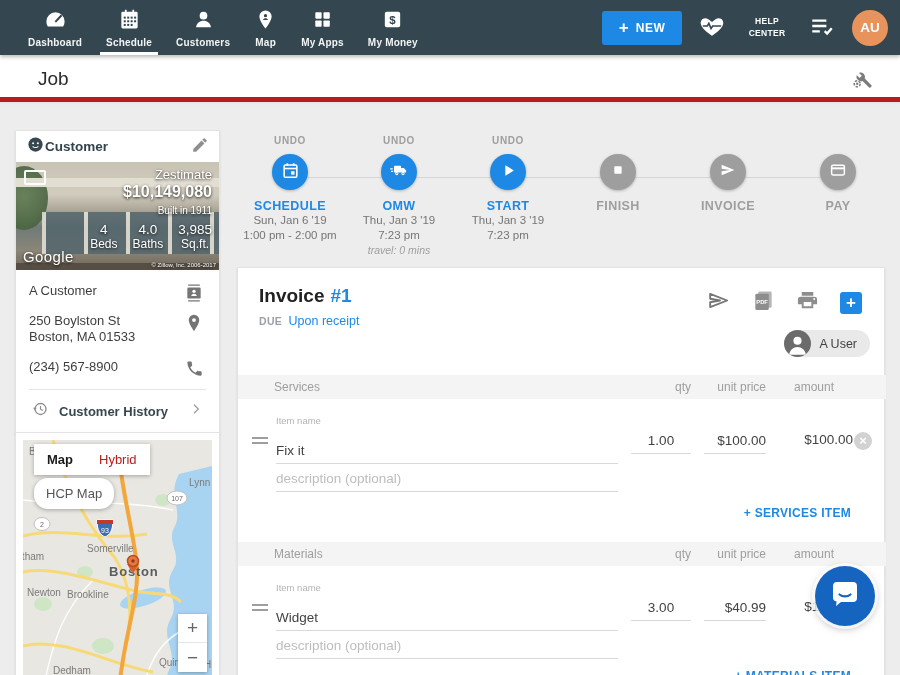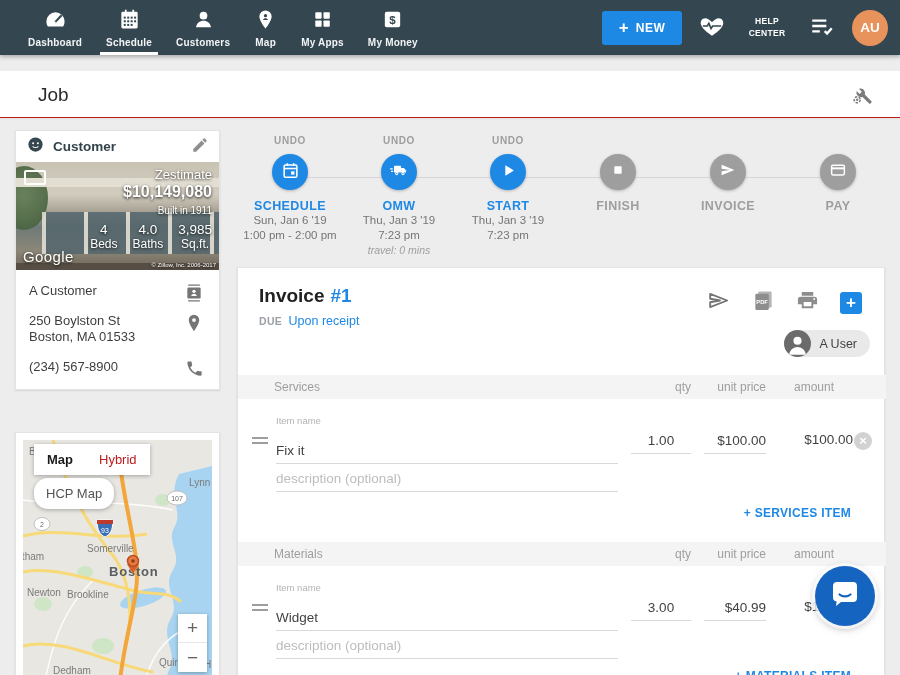--- a/index.html
+++ b/index.html
@@ -13,28 +13,28 @@
   .navitem .nlabel { font-size:10px; font-weight:bold; color:#f2f4f5; letter-spacing:.2px; }
   .navitem.active::after { content:""; position:absolute; left:6px; right:6px; bottom:0; height:3px; background:#fff; }
   .nav-right { position:absolute; right:12px; top:0; height:55px; display:flex; align-items:center; gap:17px; }
   .new-btn { width:80px; height:34px; background:#1E88E5; border-radius:3px; display:flex; align-items:center; justify-content:center; gap:7px; color:#fff; cursor:pointer; }
   .new-btn .plus { font-size:17px; font-weight:bold; line-height:1; }
   .new-btn .nb-label { font-size:12px; font-weight:bold; letter-spacing:.5px; }
   .help-center { width:50px; text-align:center; color:#fff; font-size:8.5px; font-weight:bold; line-height:1.3; letter-spacing:.3px; cursor:pointer; }
   .avatar { width:36px; height:36px; border-radius:50%; background:#E8935C; color:#fff; font-size:13.5px; font-weight:bold; display:flex; align-items:center; justify-content:center; cursor:pointer; }
 
   
-  .jobbar { position:absolute; top:55px; left:0; width:900px; height:47px; background:#fff; border-bottom:1px solid #b91c1c; box-shadow:0 1px 2px rgba(0,0,0,.06); z-index:20;margin-top:16px; }
+  .jobbar { position:absolute; top:55px; left:0; width:900px; height:47px; background:#fff; border-bottom:5px solid #b91c1c; box-shadow:0 1px 2px rgba(0,0,0,.06); z-index:20; }
   .job-title { position:absolute; left:38px; top:13px; font-size:19px; color:#2b2b2b; }
   .job-tools { position:absolute; right:26px; top:12px; cursor:pointer; }
 
   
   .card { background:#fff; border:1px solid #e3e3e3; box-shadow:0 1px 2px rgba(0,0,0,.10); }
   .cust-card { position:absolute; left:15px; top:130px; width:205px; }
-  .cust-head { height:31px; display:flex; align-items:center; padding:0 10px; gap:8px; }
+  .cust-head { height:31px; display:flex; align-items:center; padding:0 10px; }
   .cust-head .chlabel { font-size:13.5px; font-weight:bold; color:#33434c; flex:1; }
   .photo { position:relative; height:108px; overflow:hidden; background:linear-gradient(180deg,#c9c3b4 0%,#d2ccbf 30%,#a9a496 45%,#6f7a77 60%,#8b8678 82%,#6e6557 100%); }
   .photo .cornice { position:absolute; left:0; right:0; top:16px; height:9px; background:#e3ded2; }
   .photo .winband { position:absolute; left:26px; right:0; top:50px; height:42px; background:repeating-linear-gradient(90deg,#e6e2d8 0 4px,#54666d 4px 42px); opacity:.85; }
   .photo .tree { position:absolute; left:-16px; top:4px; width:48px; height:64px; background:radial-gradient(closest-side,#5d7a52,#49633f); border-radius:50%; opacity:.9; }
   .photo .ground { position:absolute; left:0; right:0; bottom:0; height:7px; background:#564e44; }
   .ph-frame { position:absolute; left:8px; top:8px; width:22px; height:15px; border:2px solid #fff; border-radius:2px; }
   .ph-text { position:absolute; color:#fff; text-shadow:0 1px 3px rgba(0,0,0,.85); }
   .z-label { right:7px; top:5px; font-size:13px; }
   .z-value { right:7px; top:21px; font-size:16px; font-weight:bold; }
@@ -292,20 +292,35 @@
         <svg width="20" height="20" viewBox="0 0 24 24" fill="#757575">
             <path d="M12 2.2a6.3 6.3 0 00-6.3 6.3C5.7 13.2 12 21.8 12 21.8s6.3-8.6 6.3-13.3A6.3 6.3 0 0012 2.2zm0 8.6a2.3 2.3 0 110-4.6 2.3 2.3 0 010 4.6z"></path>
           </svg>
       </span>
     </div>
     <div class="cust-row">
       <span>(234) 567-8900</span>
       <span class="ric">
         <svg width="19" height="19" viewBox="0 0 24 24" fill="#757575">
             <path d="M6.6 10.8a15.6 15.6 0 006.6 6.6l2.2-2.2c.3-.3.7-.4 1-.2 1.2.4 2.4.6 3.6.6.6 0 1 .4 1 1V20c0 .6-.4 1-1 1C11 21 3 13 3 4c0-.6.4-1 1-1h3.5c.6 0 1 .4 1 1 0 1.3.2 2.5.6 3.6.1.4 0 .7-.3 1z"></path>
+          </svg>
+      </span>
+    </div>
+    <div class="cust-hist">
+      <span>
+        <svg width="18" height="18" viewBox="0 0 24 24">
+            <circle cx="12.7" cy="12" r="7.3" fill="none" stroke="#8f8f8f" stroke-width="1.8"></circle>
+            <path d="M12.7 8v4.2l3 1.8" stroke="#8f8f8f" stroke-width="1.6" fill="none"></path>
+            <path d="M2.6 10.3l2.6 3.2 2.6-3.2z" fill="#8f8f8f"></path>
+          </svg>
+      </span>
+      <span class="hlabel">Customer History</span>
+      <span>
+        <svg width="16" height="16" viewBox="0 0 24 24">
+            <path d="M9 5.5l6.5 6.5L9 18.5" stroke="#9e9e9e" stroke-width="2" fill="none"></path>
           </svg>
       </span>
     </div>
   </div>
 </div>
 
 <div class="card map-card">
   <div class="mapwin">
     <svg width="189" height="250" viewBox="0 0 189 250">
       <rect width="189" height="250" fill="#e9e7e2"></rect>

